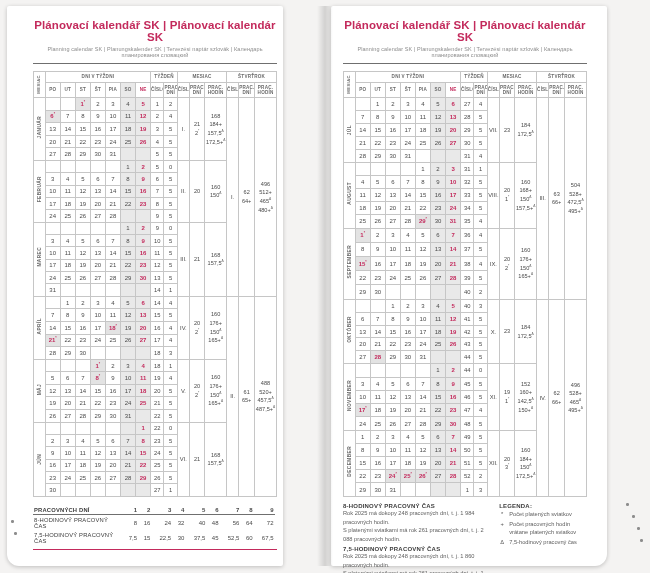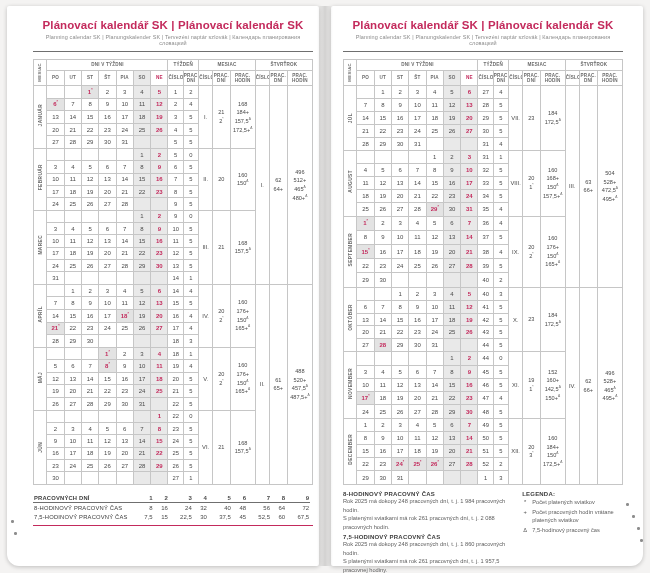--- a/index.html
+++ b/index.html
@@ -1,20 +1,20 @@
 <!DOCTYPE html>
 <html><head>
 <meta charset="utf-8">
 <style>
   :root{ --accent:#c32a5c; --shade:#e9e9e9; --bord:#c6c6c6; --txt:#4a4a4a; }
   *{box-sizing:border-box;}
   body{margin:0;width:650px;height:573px;position:relative;background:#f4f3f2;
        font-family:"Liberation Sans",sans-serif;overflow:hidden;}
   .canvas{position:absolute;inset:0;}
-  .page{position:absolute;top:6px;width:312px;height:560px;background:#fff;
+  .page{position:absolute;top:6px;width:276px;height:560px;background:#fff;
         box-shadow:0 1px 4px rgba(0,0,0,.22);}
   .page-left{left:7px;border-radius:2px 2px 2px 12px;}
   .page-right{left:331px;border-radius:2px 2px 12px 2px;}
   .gutter{position:absolute;left:317px;top:6px;width:16px;height:560px;z-index:3;
         background:linear-gradient(to right,rgba(0,0,0,0),rgba(0,0,0,.14) 50%,rgba(0,0,0,0));}
   .inner-l{padding:13px 6px 0 26px;height:100%;position:relative;}
   .inner-r{padding:13px 20px 0 12px;height:100%;position:relative;}
   .title{font-size:11.5px;font-weight:bold;color:var(--accent);text-align:center;letter-spacing:.1px;}
   .subtitle{font-size:5.5px;color:#8c8c8c;text-align:center;margin-top:3px;letter-spacing:.1px;}
   .head-rule{border-top:1px solid #6f6f6f;margin-top:5px;margin-bottom:7px;}

